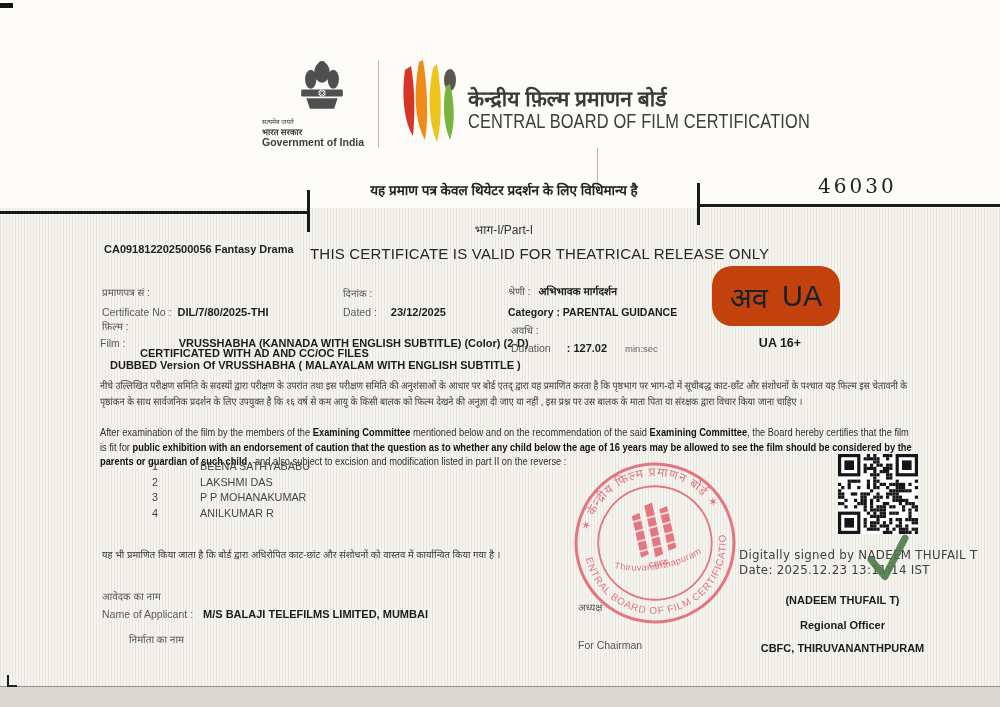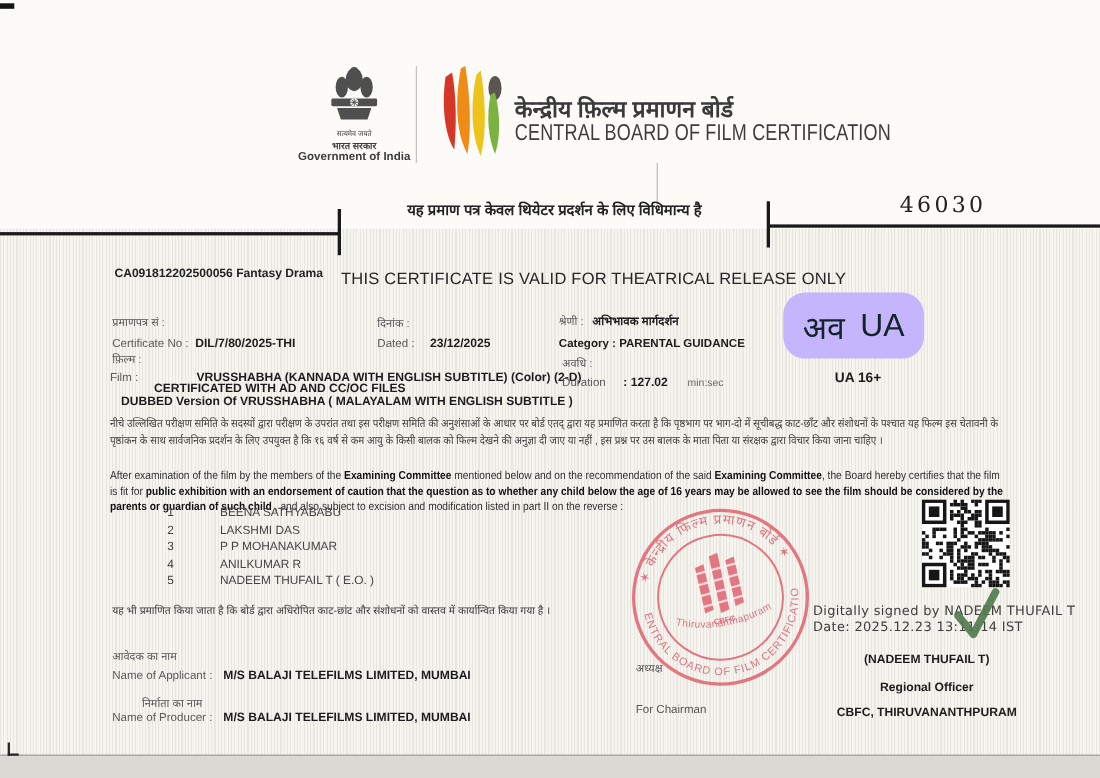--- a/index.html
+++ b/index.html
@@ -4,21 +4,21 @@
 <style>
   html,body{margin:0;padding:0;background:#888;}
   .paper{position:relative;width:1000px;height:707px;background:#fcfbf8;overflow:hidden;
          font-family:"Liberation Sans",sans-serif;color:#333;}
   .abs{position:absolute;}
   .body-texture{left:0;top:208px;width:1000px;height:478px;background:#f6f4ef;
     background-image:repeating-linear-gradient(90deg,rgba(150,145,132,.14) 0 1px,rgba(0,0,0,0) 1px 3px);}
   
   .top-mark{left:0;top:3px;width:13px;height:5px;background:#141414;}
   .emblem{left:296px;top:56px;width:52px;height:62px;}
-  .emblem-txt{width:120px;left:262px;text-align:center;color:#3d3d3d;}
+  .emblem-txt{width:120px;left:262px;color:#3d3d3d;}
   .motto{top:117px;font-size:6.5px;}
   .bharat{top:126px;font-size:8.5px;font-weight:bold;}
   .gov{top:136px;font-size:10.5px;font-weight:bold;}
   .hdr-divider{left:378px;top:60px;width:1px;height:88px;background:#bfbdb8;}
   .cbfc-logo{left:398px;top:56px;width:64px;height:92px;}
   .title-hi{left:468px;top:84px;font-size:21px;font-weight:bold;color:#3a3a3a;white-space:nowrap;}
   .title-en{left:468px;top:109px;font-size:21px;color:#3c3c3c;white-space:nowrap;
             transform:scaleX(.78);transform-origin:left top;letter-spacing:.2px;}
   .serial{left:818px;top:174px;font-family:"DejaVu Serif",serif;font-size:20px;letter-spacing:3px;color:#222;}
   
@@ -132,20 +132,21 @@
   <div class="abs title-en">CENTRAL BOARD OF FILM CERTIFICATION</div>
   <div class="abs serial">46030</div>
   <div class="abs fold"></div>
 
   <div class="abs rule-left"></div>
   <div class="abs rule-right"></div>
   <div class="abs brk-l"></div>
   <div class="abs brk-r"></div>
   <div class="abs band band-hi">यह प्रमाण पत्र केवल थियेटर प्रदर्शन के लिए विधिमान्य है</div>
   <div class="abs band band-en">THIS CERTIFICATE IS VALID FOR THEATRICAL RELEASE ONLY</div>
+  <div class="abs band band-part">भाग-I/Part-I</div>
 
   <div class="abs ca-line">CA091812202500056 Fantasy Drama</div>
 
   <div class="abs lbl-hi certno-hi">प्रमाणपत्र सं  :</div>
   <div class="abs certno-row">
     <span class="lbl">Certificate No :</span><span class="val">DIL/7/80/2025-THI</span>
   </div>
 
   <div class="abs lbl-hi dated-hi">दिनांक :</div>
   <div class="abs dated-row">
@@ -163,38 +164,37 @@
   <div class="abs film-row">
     <span class="lbl">Film :</span><span class="val">VRUSSHABHA  (KANNADA WITH ENGLISH SUBTITLE) (Color) (2-D)</span>
   </div>
   <div class="abs val film-l2">CERTIFICATED WITH AD AND CC/OC FILES</div>
 
   <div class="abs lbl-hi dur-hi">अवधि  :</div>
   <div class="abs dur-row">
     <span class="lbl">Duration</span><span class="val">:  127.02</span><span class="dur-unit">min:sec</span>
   </div>
 
-  <div class="abs badge" style="background:#c4b5fd">
+  <div class="abs badge" style="background:#c2410c">
     <span>अव</span>
     <span>UA</span>
   </div>
   <div class="abs ua-caption">UA 16+</div>
 
   <div class="abs dubbed">DUBBED Version Of VRUSSHABHA ( MALAYALAM WITH ENGLISH SUBTITLE  )</div>
 
   <div class="abs hindi-para">नीचे उल्लिखित परीक्षण समिति के सदस्यों द्वारा परीक्षण के उपरांत तथा इस परीक्षण समिति की अनुशंसाओं के आधार पर बोर्ड एतद् द्वारा यह प्रमाणित करता है कि पृष्ठभाग पर भाग-दो में सूचीबद्ध काट-छाँट और संशोधनों के पश्चात यह फिल्म इस चेतावनी के पृष्ठांकन के साथ सार्वजनिक प्रदर्शन के लिए उपयुक्त है कि १६ वर्ष से कम आयु के किसी बालक को फिल्म देखने की अनुज्ञा दी जाए या नहीं , इस प्रश्न पर उस बालक के माता पिता या संरक्षक द्वारा विचार किया जाना चाहिए ।</div>
 
   <div class="abs eng-para"><span>After examination of the film by the members of the </span><b>Examining Committee</b><span> mentioned below and on the recommendation of the said </span><b>Examining Committee</b><span>, the Board hereby certifies that the film is fit for </span><b>public exhibition with an endorsement of caution that the question as to whether any child below the age of 16 years may be allowed to see the film should be considered by the parents or guardian of such child</b><span> , and also subject to excision and modification listed in part II on the reverse :</span></div>
 
   <div class="abs committee">
     <div><span class="cnum">1</span><span>BEENA SATHYABABU</span></div>
     <div><span class="cnum">2</span><span>LAKSHMI DAS</span></div>
     <div><span class="cnum">3</span><span>P P MOHANAKUMAR</span></div>
     <div><span class="cnum">4</span><span>ANILKUMAR R</span></div>
-    <div><span class="cnum">5</span><span>NADEEM THUFAIL T ( E.O. )</span></div>
   </div>
 
   <svg class="abs stamp" viewBox="0 0 164 164">
     <defs>
       <path id="arcTop" d="M 16 82 A 66 66 0 0 1 148 82"></path>
       <path id="arcBot" d="M 12 82 A 70 70 0 0 0 152 82"></path>
       <path id="arcCity" d="M 30 96 A 120 120 0 0 0 134 96"></path>
     </defs>
     <circle cx="82" cy="82" r="78" fill="none" stroke="#e0626f" stroke-width="3"></circle>
     <circle cx="82" cy="82" r="56" fill="none" stroke="#e0626f" stroke-width="1.8"></circle>
@@ -452,22 +452,19 @@
 
   <div class="abs officer off-name">(NADEEM THUFAIL T)</div>
   <div class="abs officer off-desig">Regional Officer</div>
   <div class="abs officer off-office">CBFC, THIRUVANANTHPURAM</div>
 
   <div class="abs lbl-hi appl-hi">आवेदक का नाम</div>
   <div class="abs appl-row">
     <span class="lbl">Name of Applicant :</span><span class="val">M/S BALAJI TELEFILMS LIMITED,  MUMBAI</span>
   </div>
   <div class="abs lbl-hi prod-hi">निर्माता का नाम</div>
-  <div class="abs prod-row">
-    <span class="lbl">Name of Producer :</span><span class="val">M/S BALAJI TELEFILMS LIMITED,  MUMBAI</span>
-  </div>
   <div class="abs lbl-hi chair-hi">अध्यक्ष</div>
   <div class="abs chair-en">For Chairman</div>
 
   <div class="abs bottom-line"></div>
   <div class="abs bottom-strip"></div>
   <div class="abs corner-l"></div>
 </div>
 
 </body></html>

